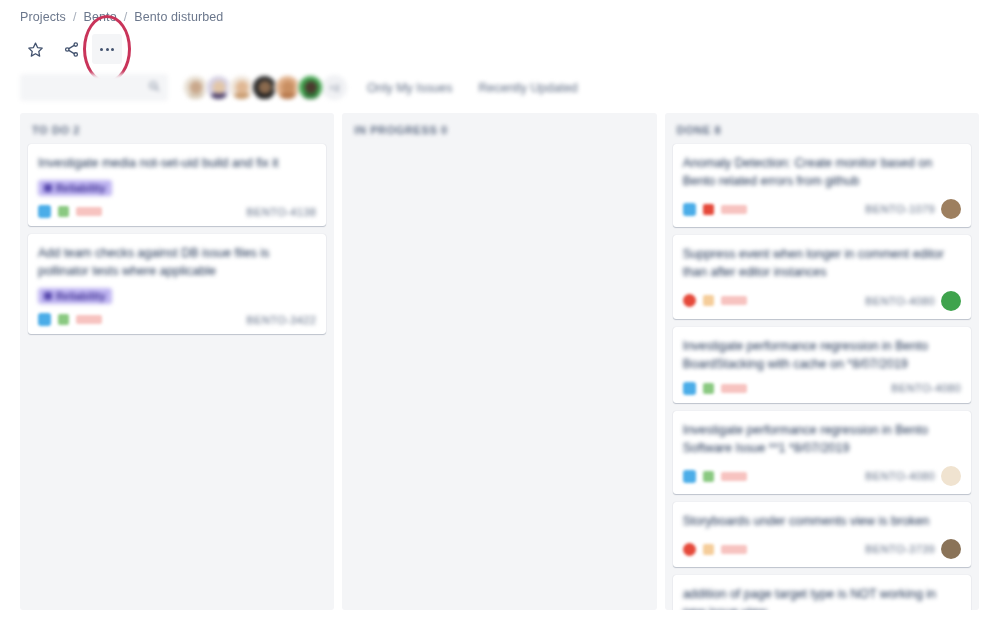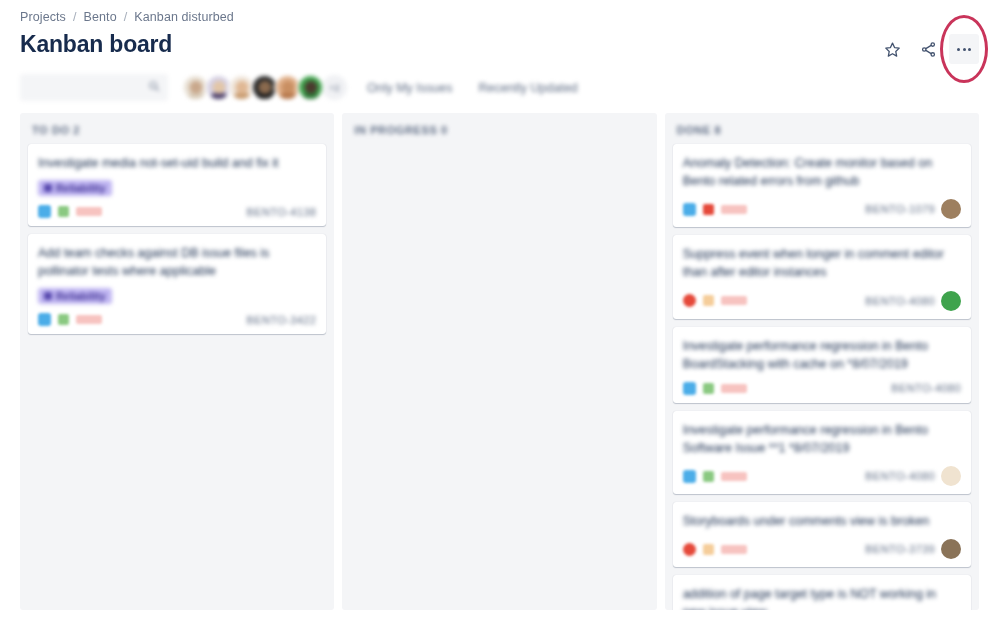--- a/index.html
+++ b/index.html
@@ -146,25 +146,24 @@
 </head>
 <body>
 
 <div class="page-header">
 
   <div class="breadcrumb">
     <span class="crumb">Projects</span>
     <span class="sep">/</span>
     <span class="crumb">Bento</span>
     <span class="sep">/</span>
-    <span class="crumb">Kanban disturbed</span>
+    <span class="crumb">Bento disturbed</span>
   </div>
 
   <div class="title-row">
-    <div class="page-title">Kanban board</div>
 
     <div class="header-actions">
       <button class="icon-btn">
         <svg width="17" height="17" viewBox="0 0 24 24" fill="none" stroke="#42526e" stroke-width="1.8" stroke-linejoin="round">
           <polygon points="12,3 14.9,9.3 21.5,10.1 16.6,14.7 17.9,21.3 12,18 6.1,21.3 7.4,14.7 2.5,10.1 9.1,9.3"></polygon>
         </svg>
       </button>
       <button class="icon-btn">
         <svg width="17" height="17" viewBox="0 0 24 24" fill="none" stroke="#42526e" stroke-width="1.8" stroke-linecap="round">
           <circle cx="18" cy="5" r="2.4"></circle>

